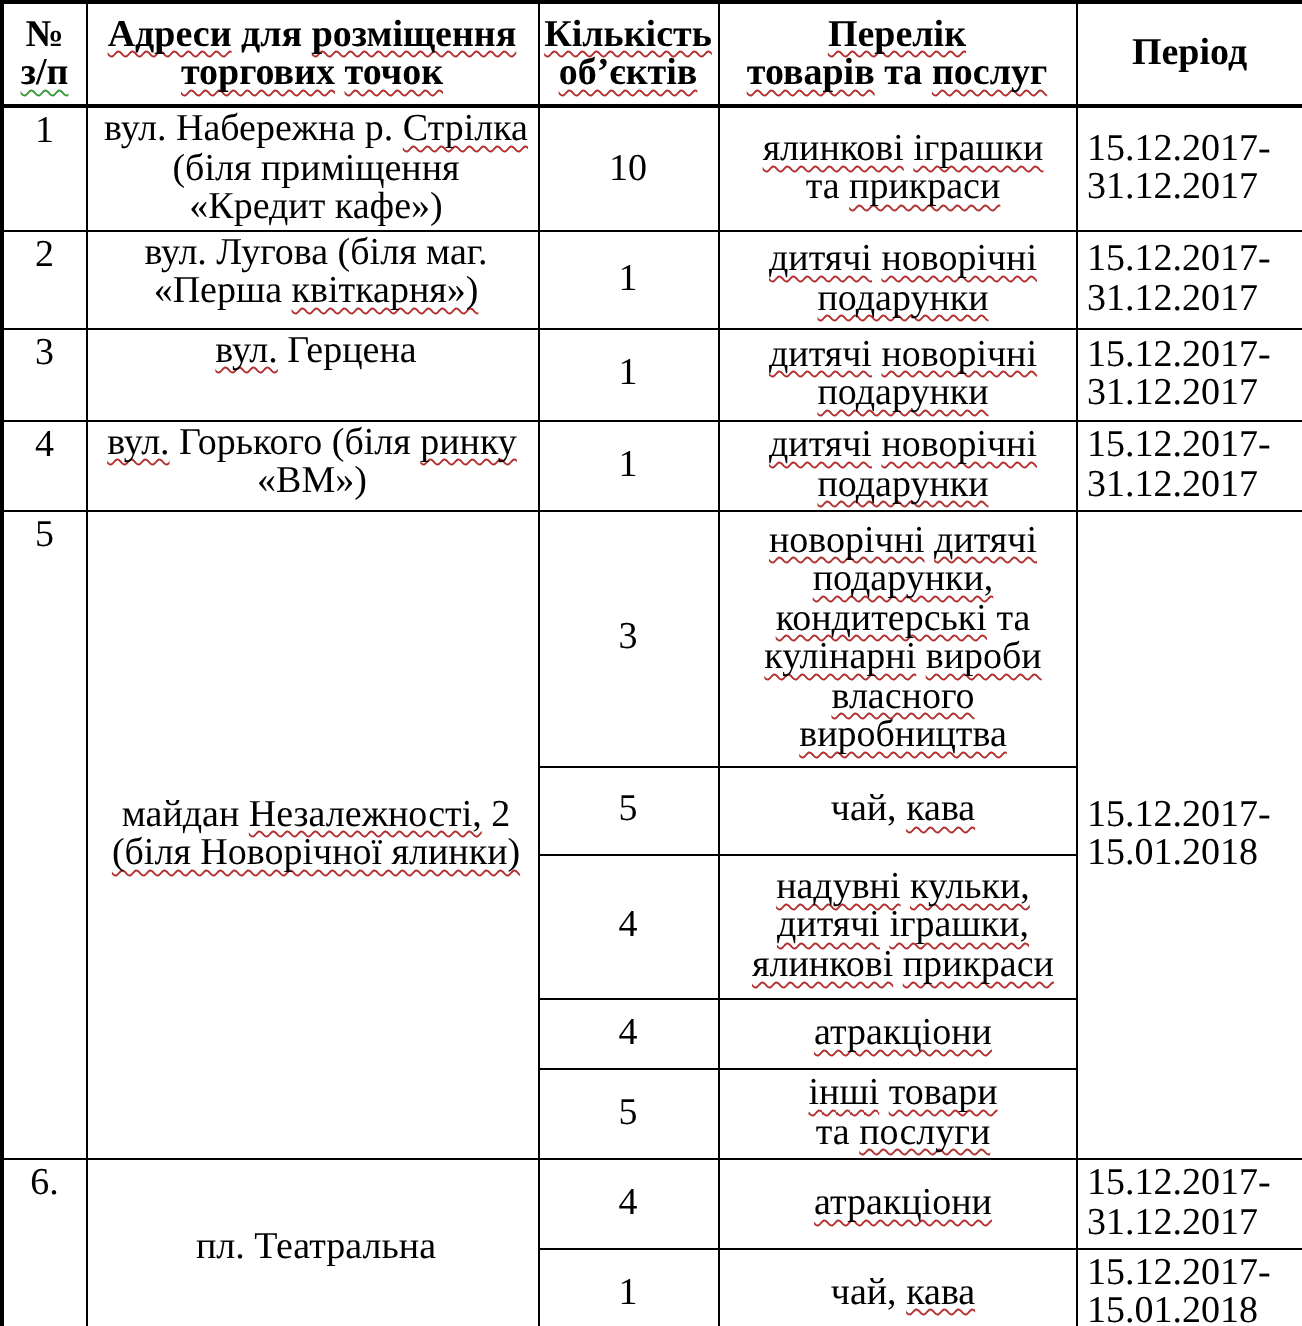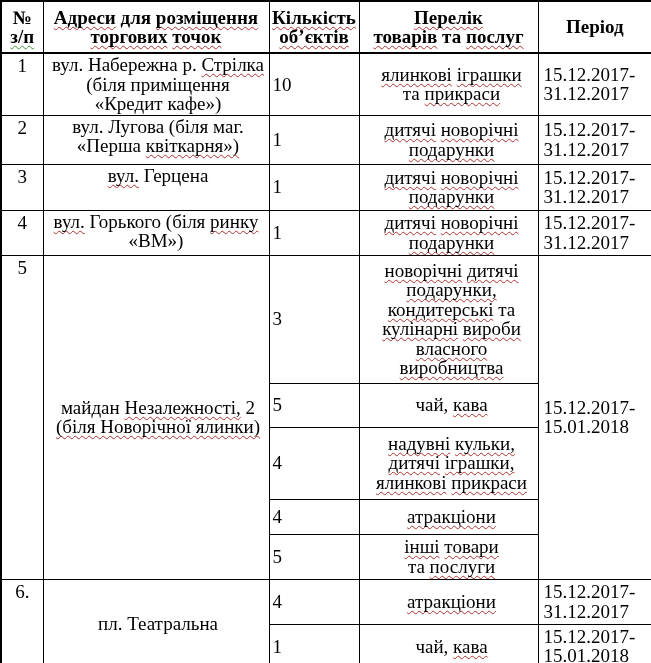--- a/index.html
+++ b/index.html
@@ -27,21 +27,21 @@
     text-align:center;
     vertical-align:middle;
     border-bottom:2px solid var(--border,#000);
     padding:2px 2px;
   }
   
   td.num{ text-align:center; vertical-align:top; padding-top:2px; }
   td.addr{ text-align:center; vertical-align:top; padding-left:6px; padding-right:2px; }
   td.addr.center{ text-align:center; padding-left:2px; }
   td.addr.middle{ vertical-align:middle; }
-  td.qty{ text-align:left; vertical-align:middle;margin-left:22px; }
+  td.qty{ text-align:center; vertical-align:middle;margin-left:22px; }
   td.goods{ text-align:center; vertical-align:middle; padding-left:8px; padding-right:2px; }
   td.period{ text-align:left; vertical-align:middle; padding-left:5px; padding-right:16px;margin-top:19px; }
   
   tr.h52{height:52px;} tr.h57{height:57px;} tr.h49{height:49px;}
   tr.h46{height:46px;} tr.h45{height:45px;} tr.h128{height:128px;}
   tr.h44{height:44px;} tr.h72{height:72px;} tr.h35{height:35px;}
   
   .wavy-red{
     text-decoration-line:underline;
     text-decoration-style:wavy;

